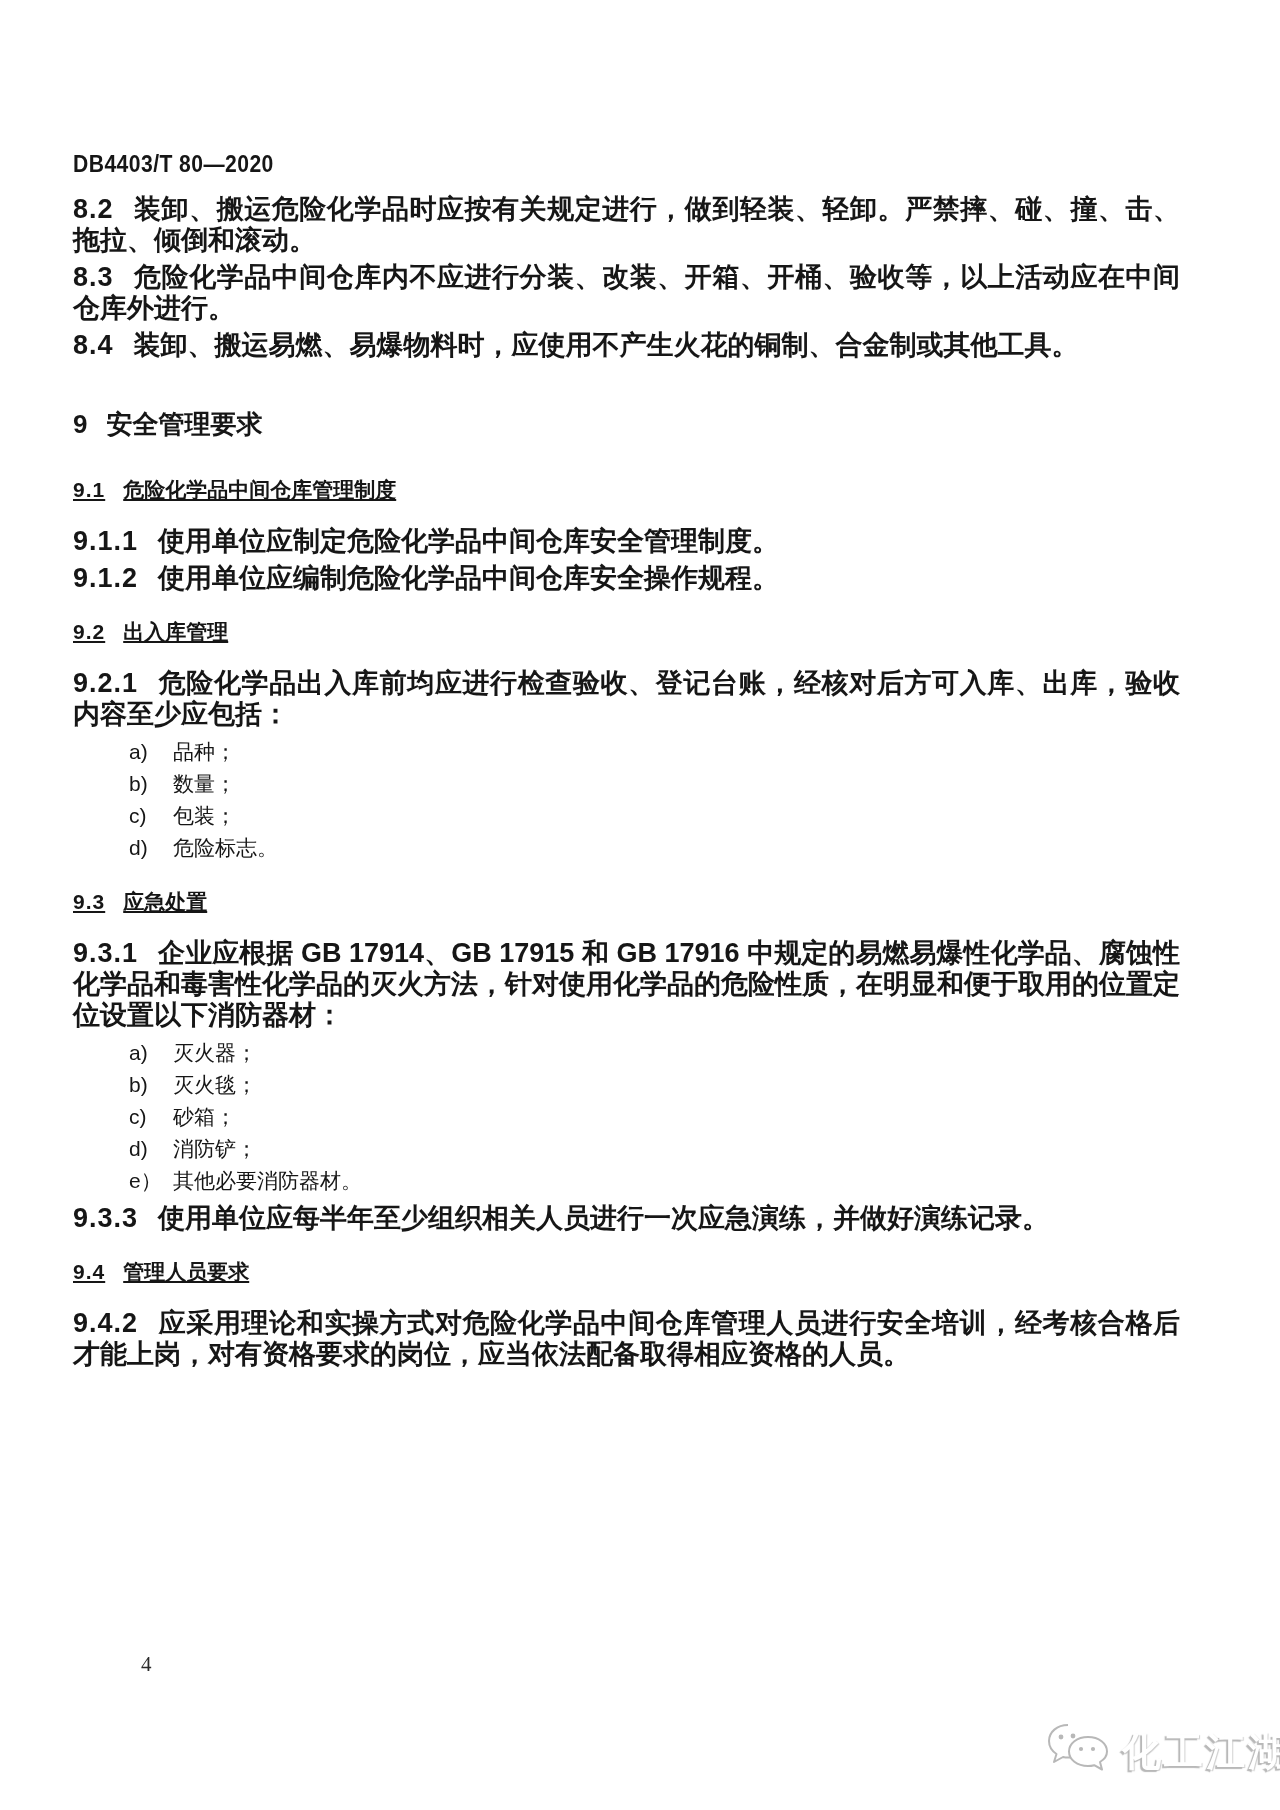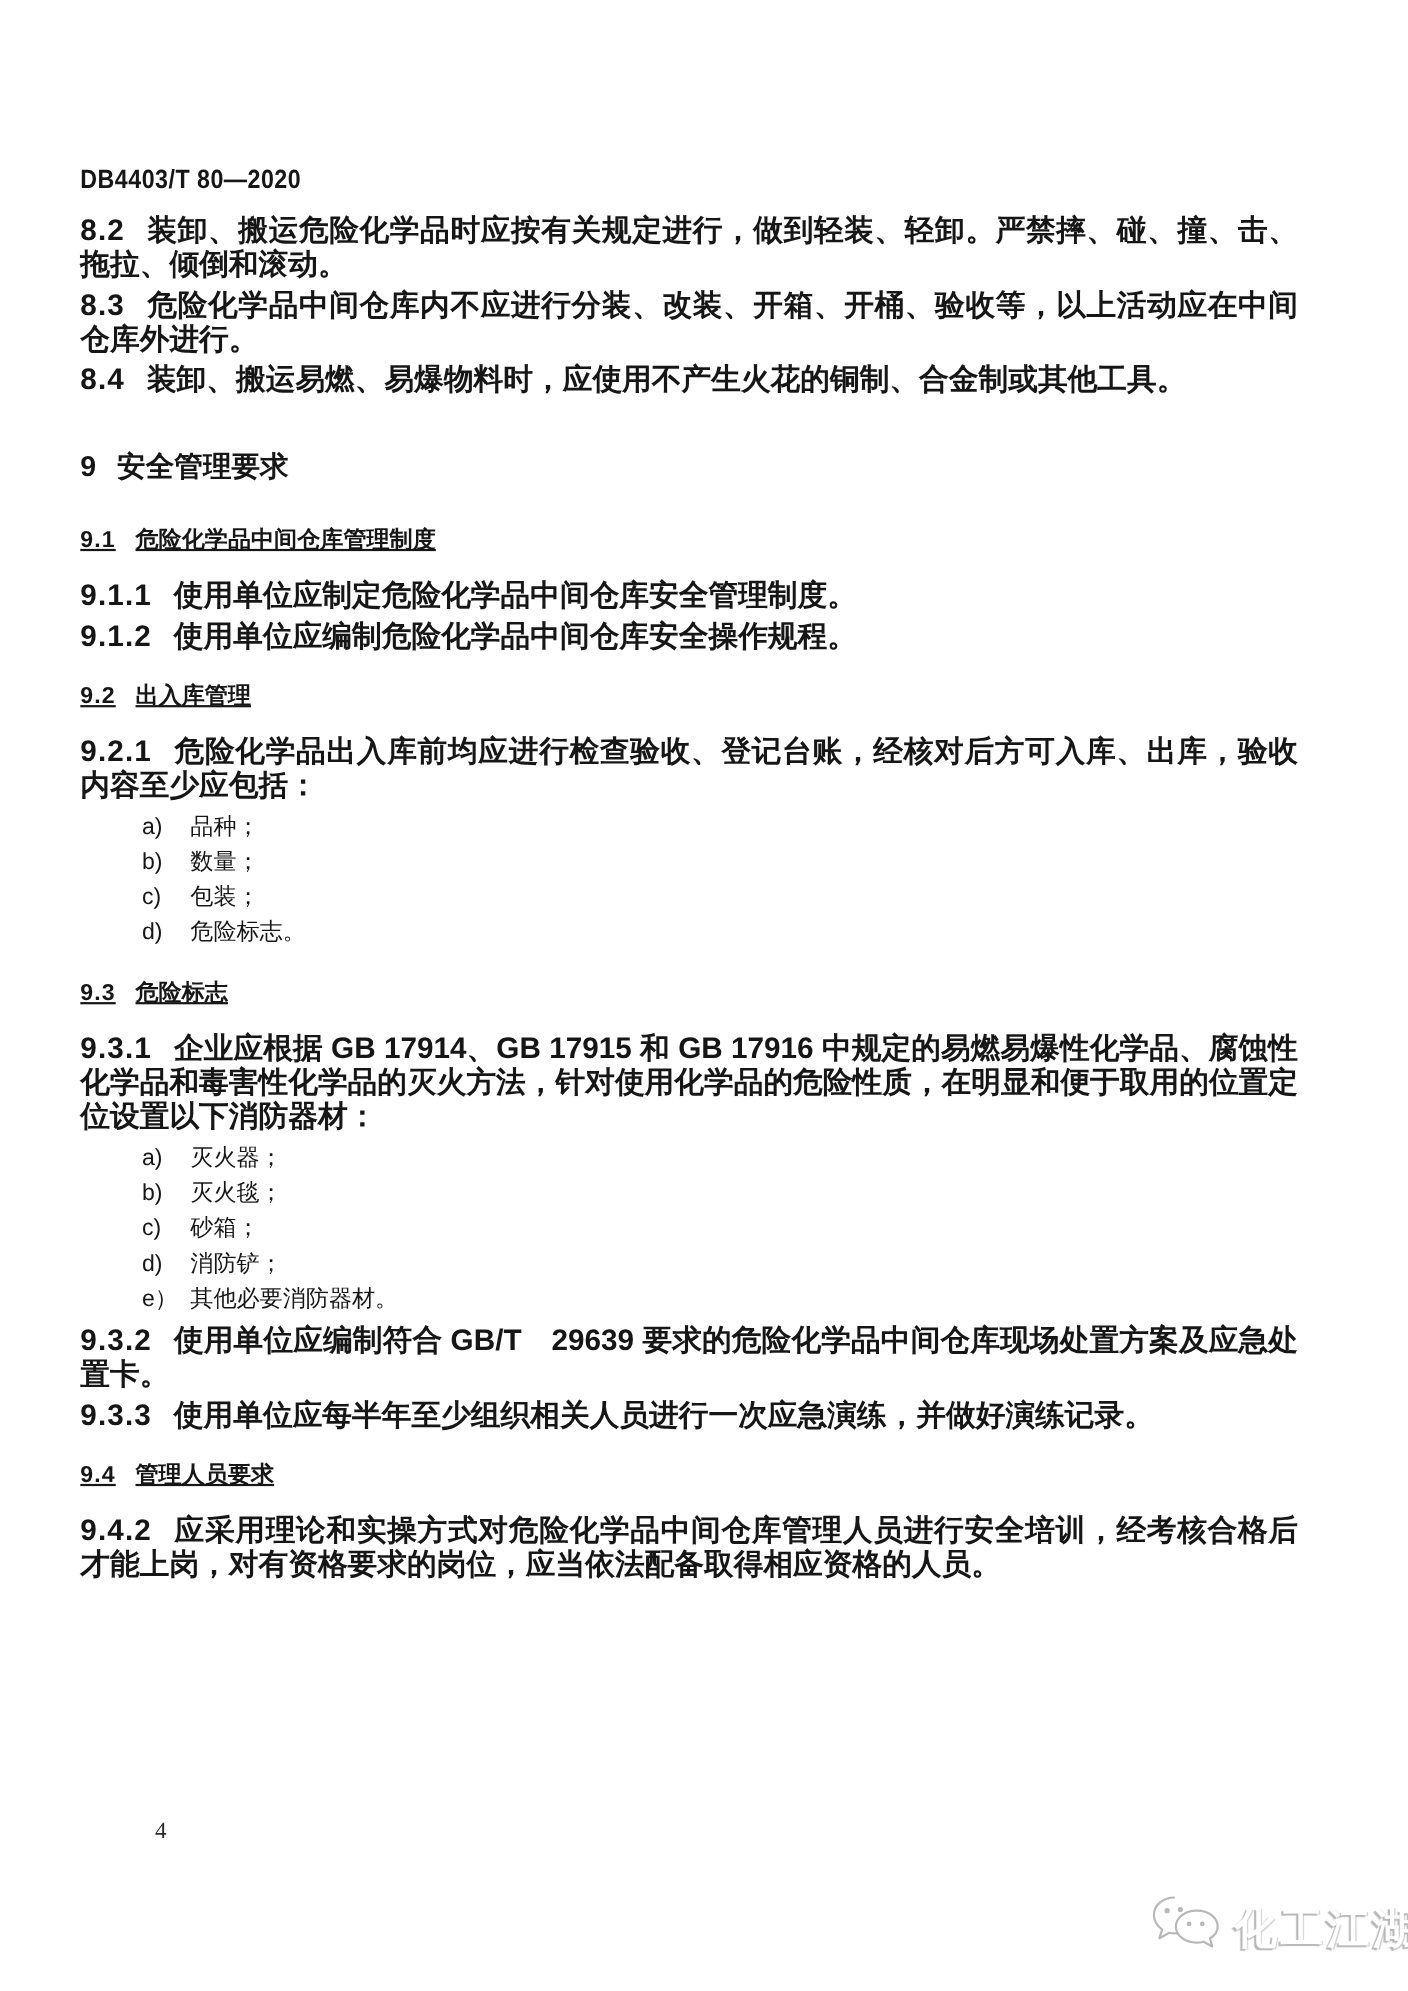--- a/index.html
+++ b/index.html
@@ -124,21 +124,21 @@
           <span class="marker">c)</span>
           <span>包装；</span>
         </li>
       <li>
           <span class="marker">d)</span>
           <span>危险标志。</span>
         </li>
     </ul>
 
 
-    <h3 class="sub"><span class="num">9.3</span><span>危险标志</span></h3>
+    <h3 class="sub"><span class="num">9.3</span><span>应急处置</span></h3>
 
     <p class="clause"><span class="num">9.3.1</span><span>企业应根据 GB 17914、GB 17915 和 GB 17916 中规定的易燃易爆性化学品、腐蚀性化学品和毒害性化学品的灭火方法，针对使用化学品的危险性质，在明显和便于取用的位置定位设置以下消防器材：</span></p>
 
     <ul class="item-list">
       <li>
           <span class="marker">a)</span>
           <span>灭火器；</span>
         </li>
       <li>
           <span class="marker">b)</span>
@@ -151,21 +151,20 @@
       <li>
           <span class="marker">d)</span>
           <span>消防铲；</span>
         </li>
       <li>
           <span class="marker">e）</span>
           <span>其他必要消防器材。</span>
         </li>
     </ul>
 
-    <p class="clause"><span class="num">9.3.2</span><span>使用单位应编制符合 GB/T　29639 要求的危险化学品中间仓库现场处置方案及应急处置卡。</span></p>
 
     <p class="clause"><span class="num">9.3.3</span><span>使用单位应每半年至少组织相关人员进行一次应急演练，并做好演练记录。</span></p>
 
     <h3 class="sub"><span class="num">9.4</span><span>管理人员要求</span></h3>
 
 
     <p class="clause"><span class="num">9.4.2</span><span>应采用理论和实操方式对危险化学品中间仓库管理人员进行安全培训，经考核合格后才能上岗，对有资格要求的岗位，应当依法配备取得相应资格的人员。</span></p>
 
   </div>
 

